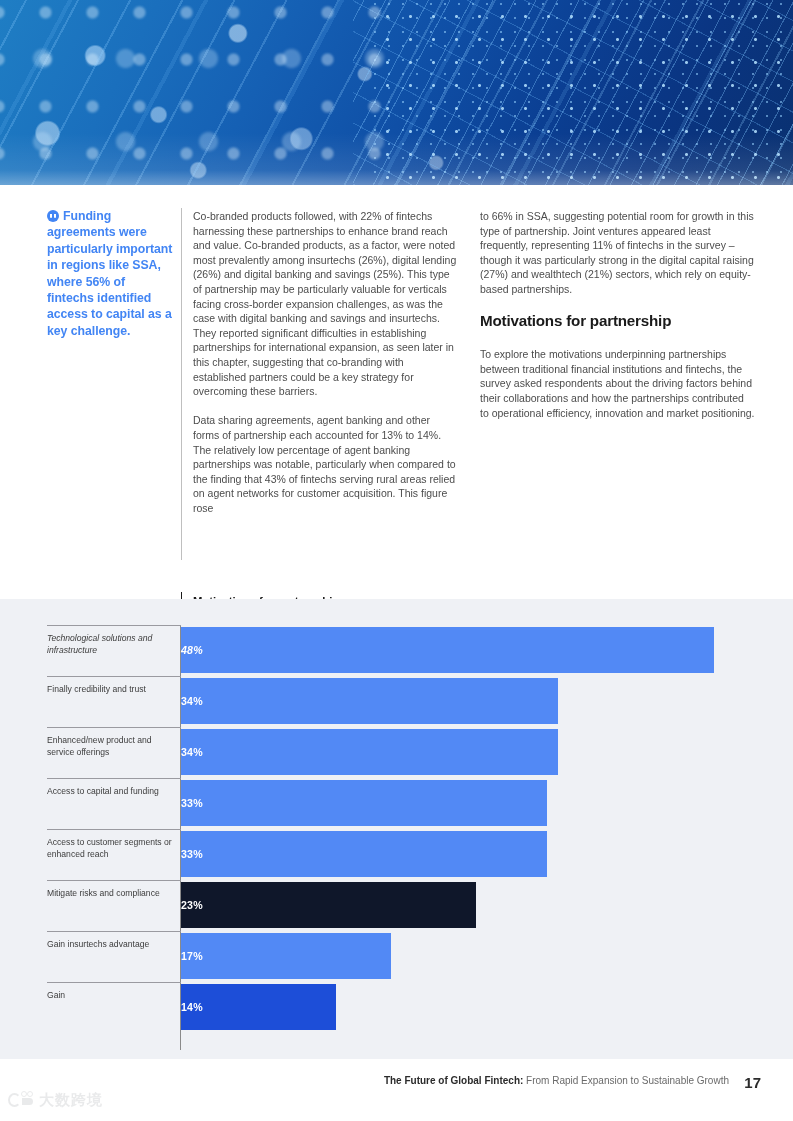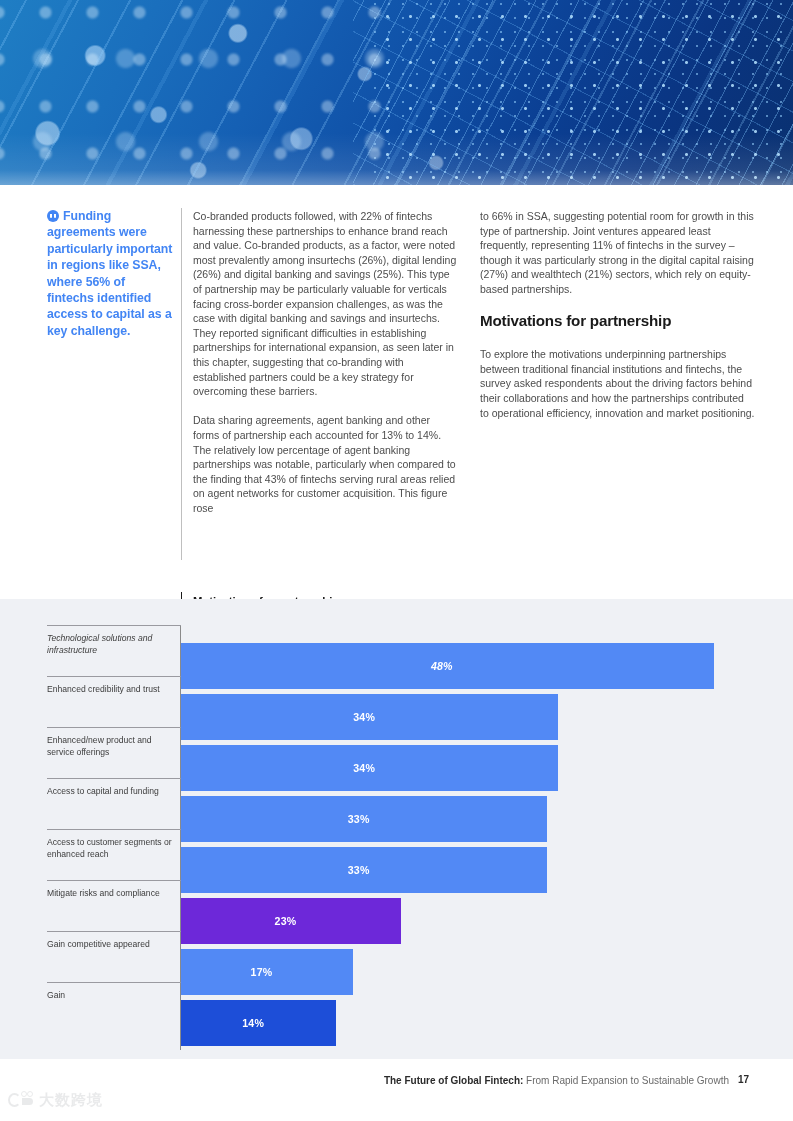--- a/index.html
+++ b/index.html
@@ -116,36 +116,36 @@
     position: absolute; left: 180px; top: 26px; width: 1px; height: 425px; background: #8a8a8a;
   }
   .row { position: absolute; left: 47px; width: 700px; }
   .row .sep { position: absolute; left: 0; top: 0; width: 134px; height: 1px; background: #9a9aa0; }
   .row .cat {
     position: absolute; left: 0; top: 8px; width: 134px;
     font-size: 8.6px; line-height: 11.8px; color: #3c3c3c;
   }
   .bar {
     position: absolute; left: 134px; background: #5289f5;
-    display: flex; align-items: center; justify-content: center; margin-top: 16px;
+    display: flex; align-items: center; justify-content: flex-start;
   }
   .bar .val {
     color: #ffffff; font-size: 10.6px; font-weight: 700; padding-right: 11px; letter-spacing: .2px;
   }
 
   
   .footer {
     position: absolute; left: 0; top: 1059px; width: 793px; height: 62px; background: #ffffff;
   }
   .footer-text {
     position: absolute; right: 64px; top: 16px; font-size: 10px; color: #6a6a6a;
   }
   .footer-text b { color: #2b2b2b; }
   .footer-page {
-    position: absolute; right: 44px; top: 15px; font-size: 10px; font-weight: 700; color: #2b2b2b;
+    position: absolute; right: 32px; top: 15px; font-size: 15px; font-weight: 700; color: #2b2b2b;
   }
   .watermark {
     position: absolute; left: 8px; top: 1086px; width: 120px; height: 28px;
     display: flex; align-items: center; gap: 5px; opacity: .55;
   }
   .wm-logo { position: relative; width: 26px; height: 18px; }
   .wm-logo .c1 {
     position: absolute; left: 0; top: 2px; width: 13px; height: 14px;
     border: 2.4px solid #d8d9db; border-radius: 50%; border-right-color: transparent;
   }
@@ -207,21 +207,21 @@
       <div class="axis-line"></div>
     <div class="row" style="top: 26px; height: 51px; font-style: italic;">
           <div class="sep"></div>
           <div class="cat">Technological solutions and infrastructure</div>
           <div class="bar" style="top: 2px; height: 46px; width: 532.706px; background: rgb(82, 137, 245);">
             <span class="val">48%</span>
           </div>
         </div>
         <div class="row" style="top: 77px; height: 51px;">
           <div class="sep"></div>
-          <div class="cat">Enhanced credibility and trust</div>
+          <div class="cat">Finally credibility and trust</div>
           <div class="bar" style="top: 2px; height: 46px; width: 377.333px; background: rgb(82, 137, 245);">
             <span class="val">34%</span>
           </div>
         </div>
         <div class="row" style="top: 128px; height: 51px;">
           <div class="sep"></div>
           <div class="cat">Enhanced/new product and service offerings</div>
           <div class="bar" style="top: 2px; height: 46px; width: 377.333px; background: rgb(82, 137, 245);">
             <span class="val">34%</span>
           </div>
@@ -236,28 +236,28 @@
         <div class="row" style="top: 230px; height: 51px;">
           <div class="sep"></div>
           <div class="cat">Access to customer segments or enhanced reach</div>
           <div class="bar" style="top: 2px; height: 46px; width: 366.235px; background: rgb(82, 137, 245);">
             <span class="val">33%</span>
           </div>
         </div>
         <div class="row" style="top: 281px; height: 51px;">
           <div class="sep"></div>
           <div class="cat">Mitigate risks and compliance</div>
-          <div class="bar" style="top: 2px; height: 46px; width: 220px; background: #6d28d9;">
+          <div class="bar" style="top: 2px; height: 46px; width: 295px; background: #0f172a;">
             <span class="val">23%</span>
           </div>
         </div>
         <div class="row" style="top: 332px; height: 51px;">
           <div class="sep"></div>
-          <div class="cat">Gain competitive appeared</div>
-          <div class="bar" style="top: 2px; height: 46px; width: 172px; background: rgb(82, 137, 245);">
+          <div class="cat">Gain insurtechs advantage</div>
+          <div class="bar" style="top: 2px; height: 46px; width: 210px; background: rgb(82, 137, 245);">
             <span class="val">17%</span>
           </div>
         </div>
         <div class="row" style="top: 383px; height: 51px;">
           <div class="sep"></div>
           <div class="cat">Gain</div>
           <div class="bar" style="top: 2px; height: 46px; width: 155.373px; background: #1d4ed8;">
             <span class="val">14%</span>
           </div>
         </div>

